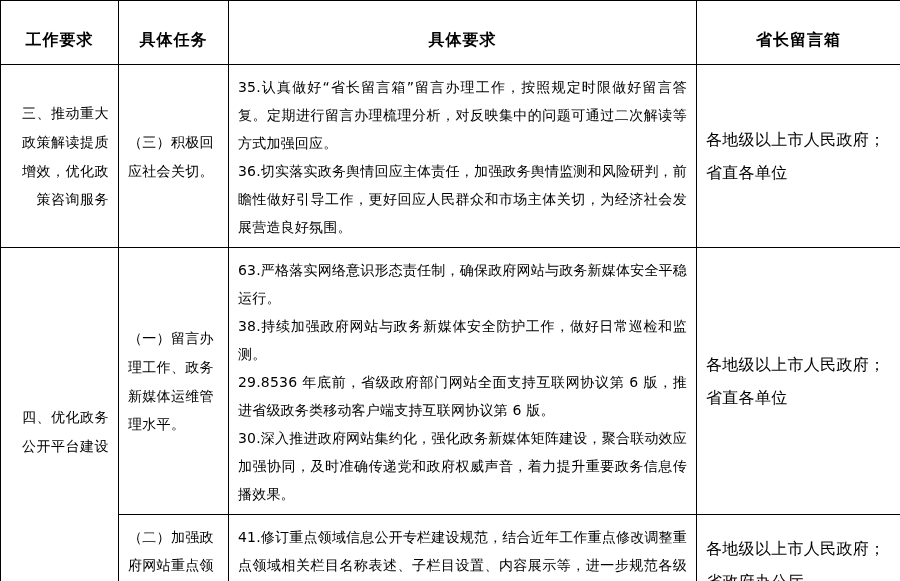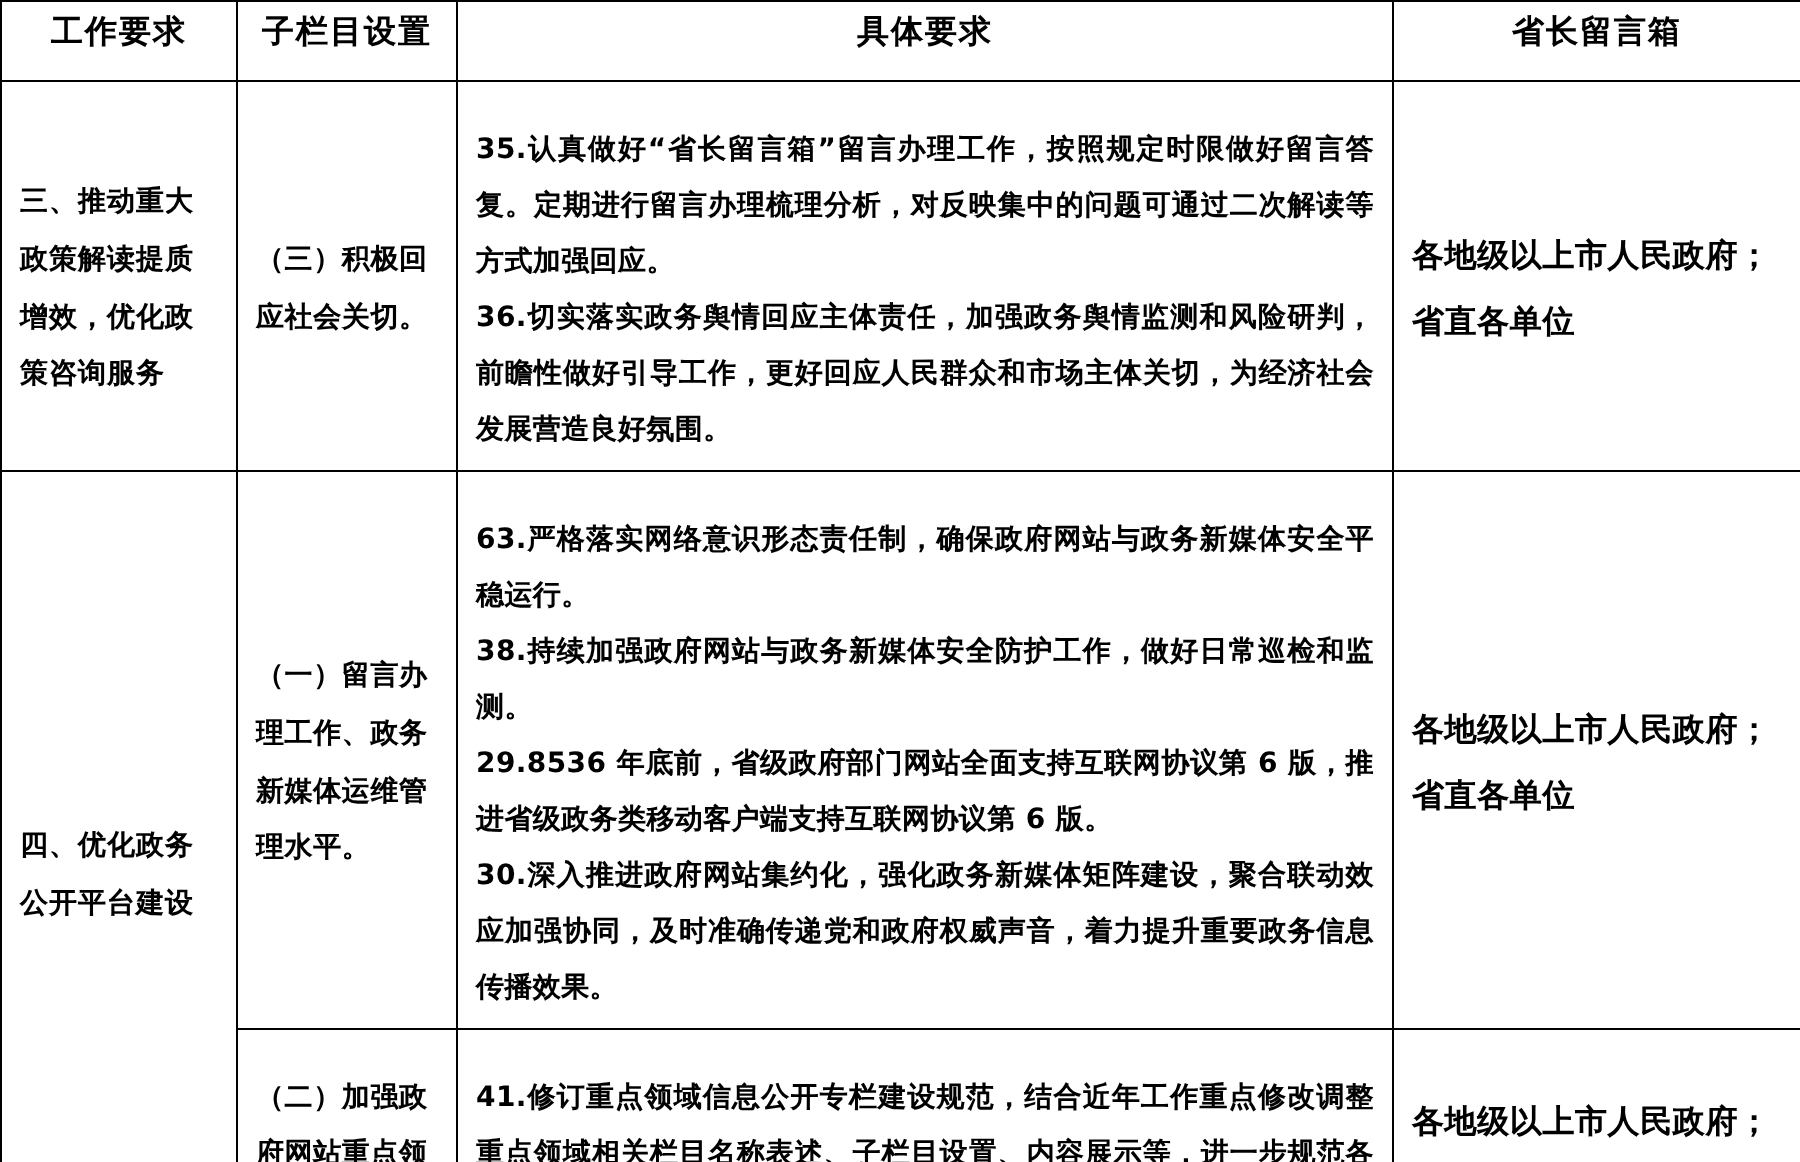--- a/index.html
+++ b/index.html
@@ -15,42 +15,41 @@
     overflow: hidden;
   }
   .doc-table {
     width: 900px;
     border-collapse: collapse;
     table-layout: fixed;
   }
   .doc-table td, .doc-table th {
     border: 1px solid #000000;
     vertical-align: top;
-    padding: 20px 9px 6px 9px;
+    padding: 8px 9px 6px 9px;
     font-size: 13.5px;
     line-height: 1.85;
     letter-spacing: 0.2px;
-    font-weight: bold;
   }
   .doc-table thead th {
     text-align: center;
     vertical-align: middle;
     font-weight: bold;
     font-size: 16px;
-    padding: 0 4px 9px 4px;
+    padding: 24px 4px 9px 4px;
     letter-spacing: 1px;
     height: 26px;
   }
   .col-req   { width: 118px; }
   .col-task  { width: 110px; }
   .col-detail{ width: 468px; }
   .col-unit  { width: 204px; }
 
   td.cell-center {
-    text-align: left;
+    text-align: right;
     vertical-align: middle;
     font-size: 14px;
     line-height: 2.05;
     letter-spacing: 0.5px;
     margin-left: 18px;
   }
   td.cell-task {
     vertical-align: middle;
     font-size: 14px;
     line-height: 2.05;
@@ -79,21 +78,21 @@
 <table class="doc-table">
   <colgroup>
     <col class="col-req">
     <col class="col-task">
     <col class="col-detail">
     <col class="col-unit">
   </colgroup>
   <thead>
     <tr>
       <th>工作要求</th>
-      <th>子栏目设置</th>
+      <th>具体任务</th>
       <th>具体要求</th>
       <th>省长留言箱</th>
     </tr>
   </thead>
   <tbody>
     <tr>
       <td class="cell-center">三、推动重大政策解读提质增效，优化政策咨询服务</td>
       <td class="cell-task">（三）积极回应社会关切。</td>
       <td class="cell-detail">
         <p>35.认真做好“省长留言箱”留言办理工作，按照规定时限做好留言答复。定期进行留言办理梳理分析，对反映集中的问题可通过二次解读等方式加强回应。</p>

